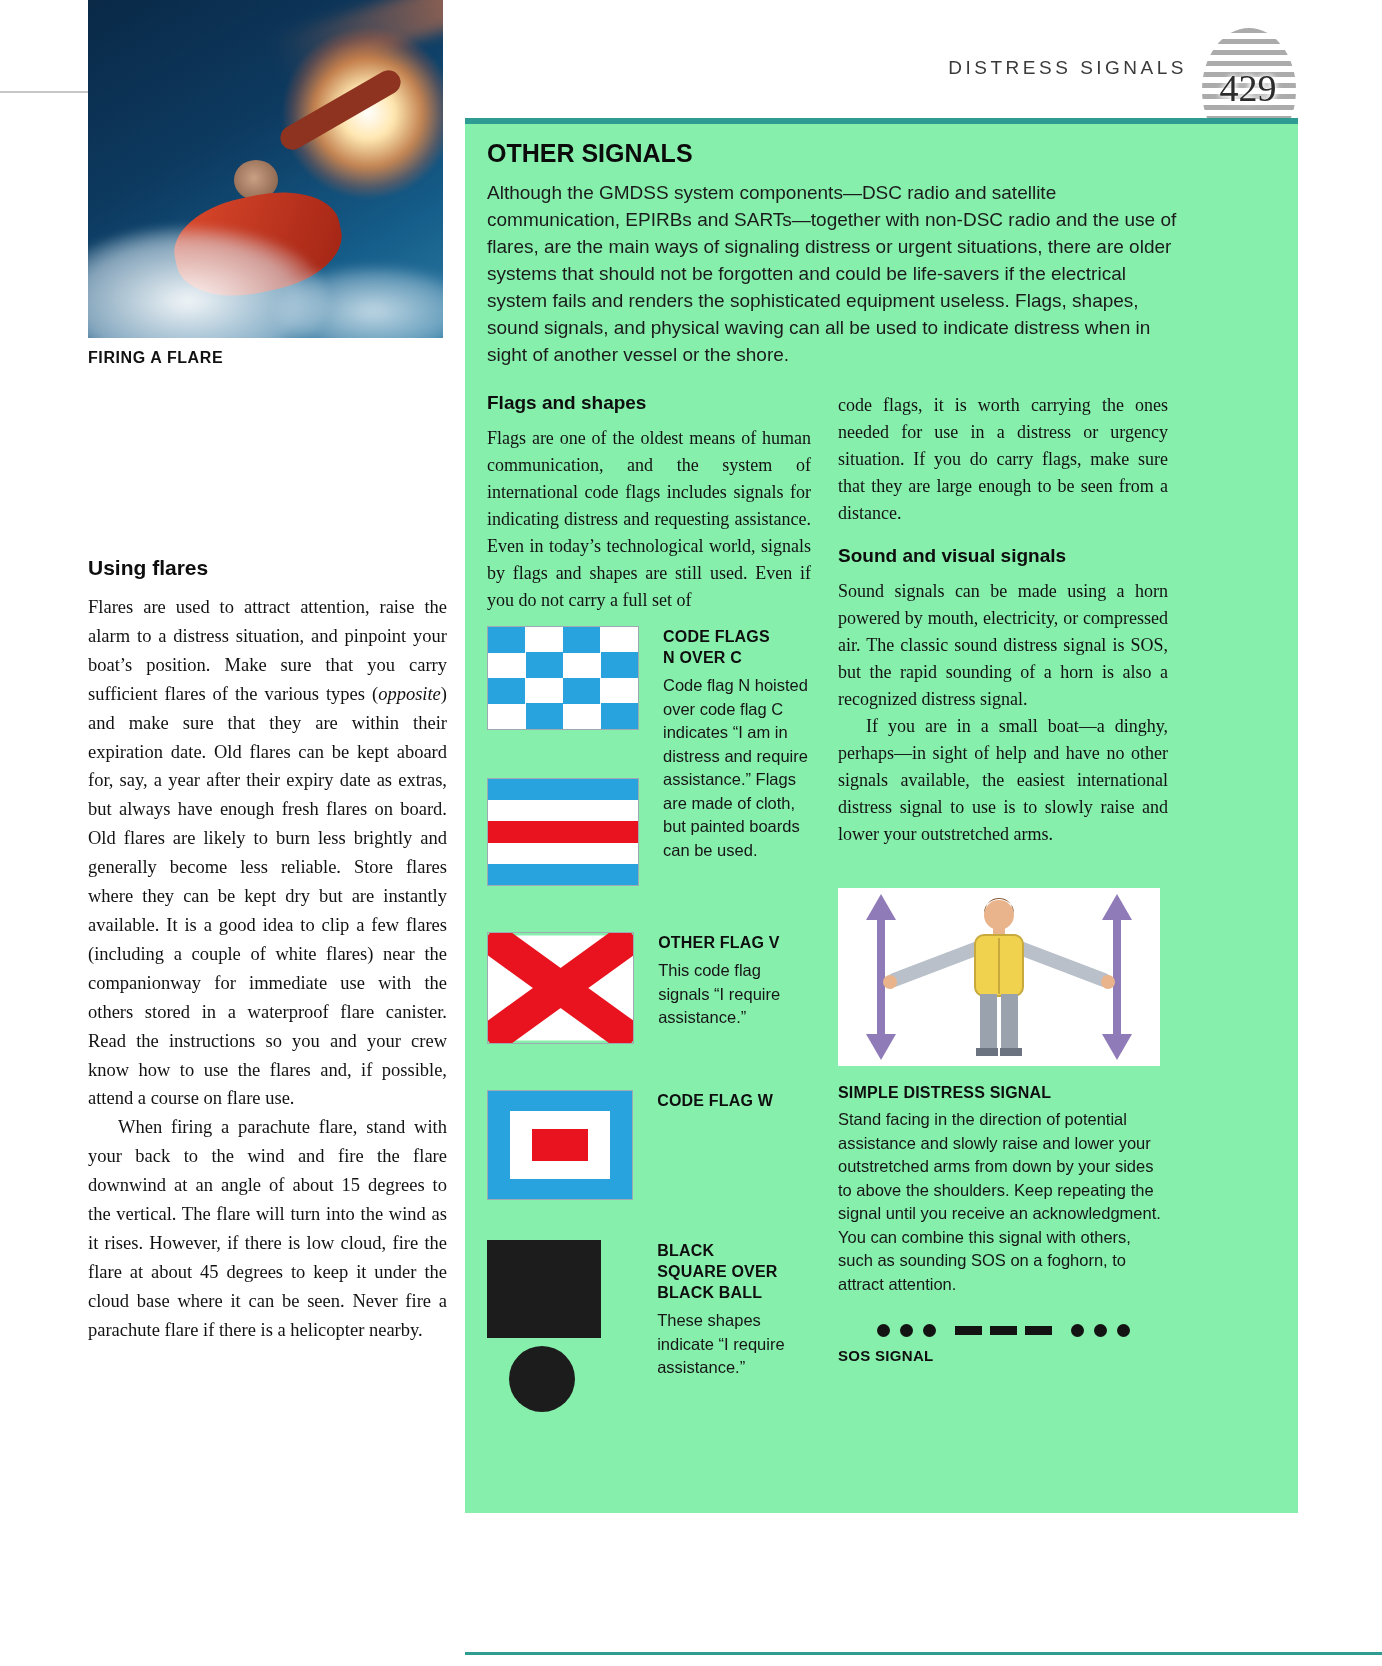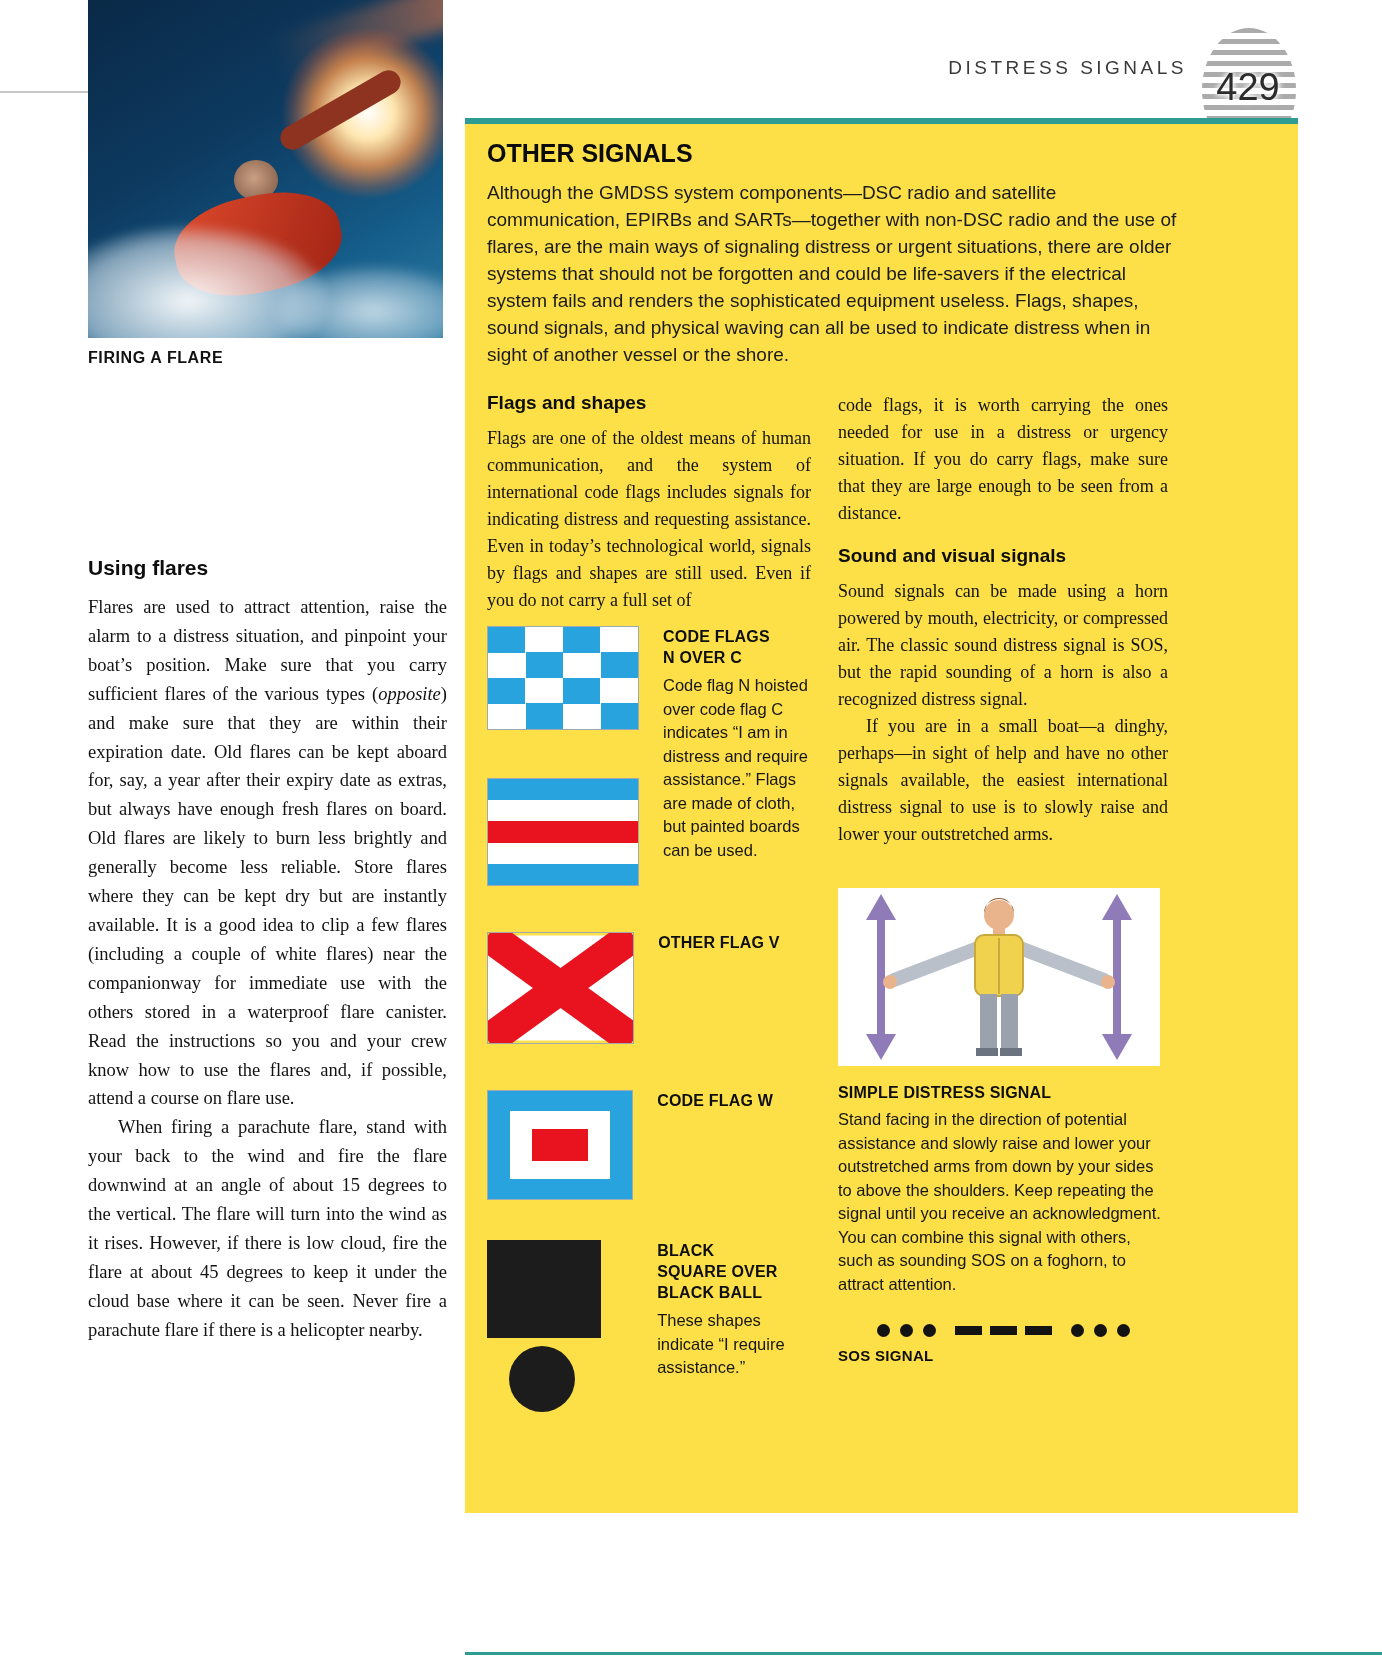--- a/index.html
+++ b/index.html
@@ -8,21 +8,21 @@
     font-family:"Liberation Sans",sans-serif;color:#141414;overflow:hidden;
   }
   .serif{font-family:"Liberation Serif",serif}
 
   
   .top-rule{position:absolute;left:0;top:91px;width:88px;height:2px;background:#c7c7c7}
   .section-title{position:absolute;top:57px;right:195px;font-size:19px;letter-spacing:3.5px;color:#3a3a3a}
   .page-ball{position:absolute;left:1202px;top:28px;width:94px;height:124px;border-radius:50%;
     background:repeating-linear-gradient(#ababab 0 5px,#fff 5px 11px)}
   .page-number{position:absolute;left:1202px;top:66px;width:92px;text-align:center;
-    font-family:Liberation Sans, sans-serif;font-size:38px;color:#2c2c2c;
+    font-family:Liberation Serif, serif;font-size:38px;color:#2c2c2c;
     text-shadow:0 0 5px #fff,0 0 5px #fff,0 0 8px #fff}
 
   
   .photo{position:absolute;left:88px;top:0;width:355px;height:338px;overflow:hidden;
     background:linear-gradient(150deg,#0a2947 0%,#0d3a60 40%,#155d8a 75%,#2b7aa3 100%)}
   .photo .glow{position:absolute;right:-10px;top:28px;width:170px;height:170px;border-radius:50%;
     background:radial-gradient(circle,#ffffff 0%,#ffe7b0 22%,rgba(255,150,70,.75) 45%,rgba(255,110,50,.25) 62%,transparent 72%);
     filter:blur(2px)}
   .photo .smoke{position:absolute;right:-20px;top:8px;width:190px;height:46px;
     background:linear-gradient(90deg,transparent,rgba(255,130,70,.55));
@@ -50,21 +50,21 @@
 
   
   .using{position:absolute;left:88px;top:556px;width:359px}
   .using h2{font-size:21px;margin:0 0 13px;color:#0d0d0d}
   .using p{margin:0;font-family:"Liberation Serif",serif;font-size:18.5px;line-height:28.9px;
     text-align:justify;color:#121212}
   .using p+p{text-indent:30px}
 
   
   .panel{position:absolute;left:465px;top:118px;width:833px;height:1395px;
-    background:#fde047;border-top:6px solid #2f9c94;box-sizing:border-box}
+    background:#86efac;border-top:6px solid #2f9c94;box-sizing:border-box}
   .panel-title{position:absolute;left:22px;top:15px;font-size:25px;font-weight:bold;color:#0b0b0b}
   .panel-intro{position:absolute;left:22px;top:55px;width:702px;font-size:19px;line-height:27px;color:#1b1b1b}
 
   .col-left{position:absolute;left:22px;top:268px;width:324px}
   .col-right{position:absolute;left:373px;top:268px;width:330px}
   .panel h3{font-size:19px;margin:0 0 11px;color:#0d0d0d}
   .panel p.body{margin:0;font-size:18px;line-height:27px;color:#121212;text-align:justify}
   .panel p.indent{text-indent:28px}
 
   
@@ -153,20 +153,21 @@
 
     <div class="flag-row">
       <svg class="flag-v" width="152" height="110" viewBox="0 0 152 110">
         <rect width="152" height="110" fill="#ffffff"></rect>
         <path d="M0 0 L152 110 M152 0 L0 110" stroke="#e8131e" stroke-width="34" fill="none"></path>
       </svg>
       <div class="flag-info">
         <div class="flag-label">
           <div>OTHER FLAG V</div>
         </div>
+        <div class="flag-text">This code flag signals “I require assistance.”</div>
       </div>
     </div>
 
     <div class="flag-row">
       <div class="flag-w"></div>
       <div class="flag-info">
         <div class="flag-label">
           <div>CODE FLAG W</div>
         </div>
       </div>

